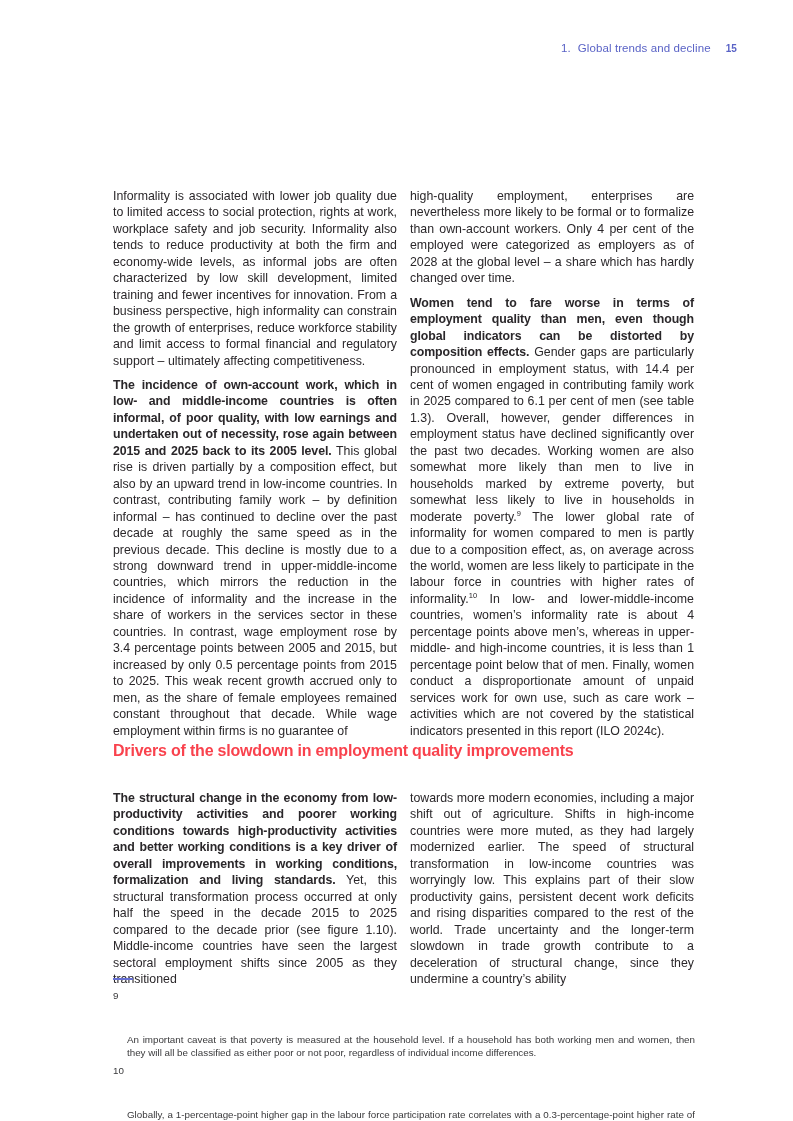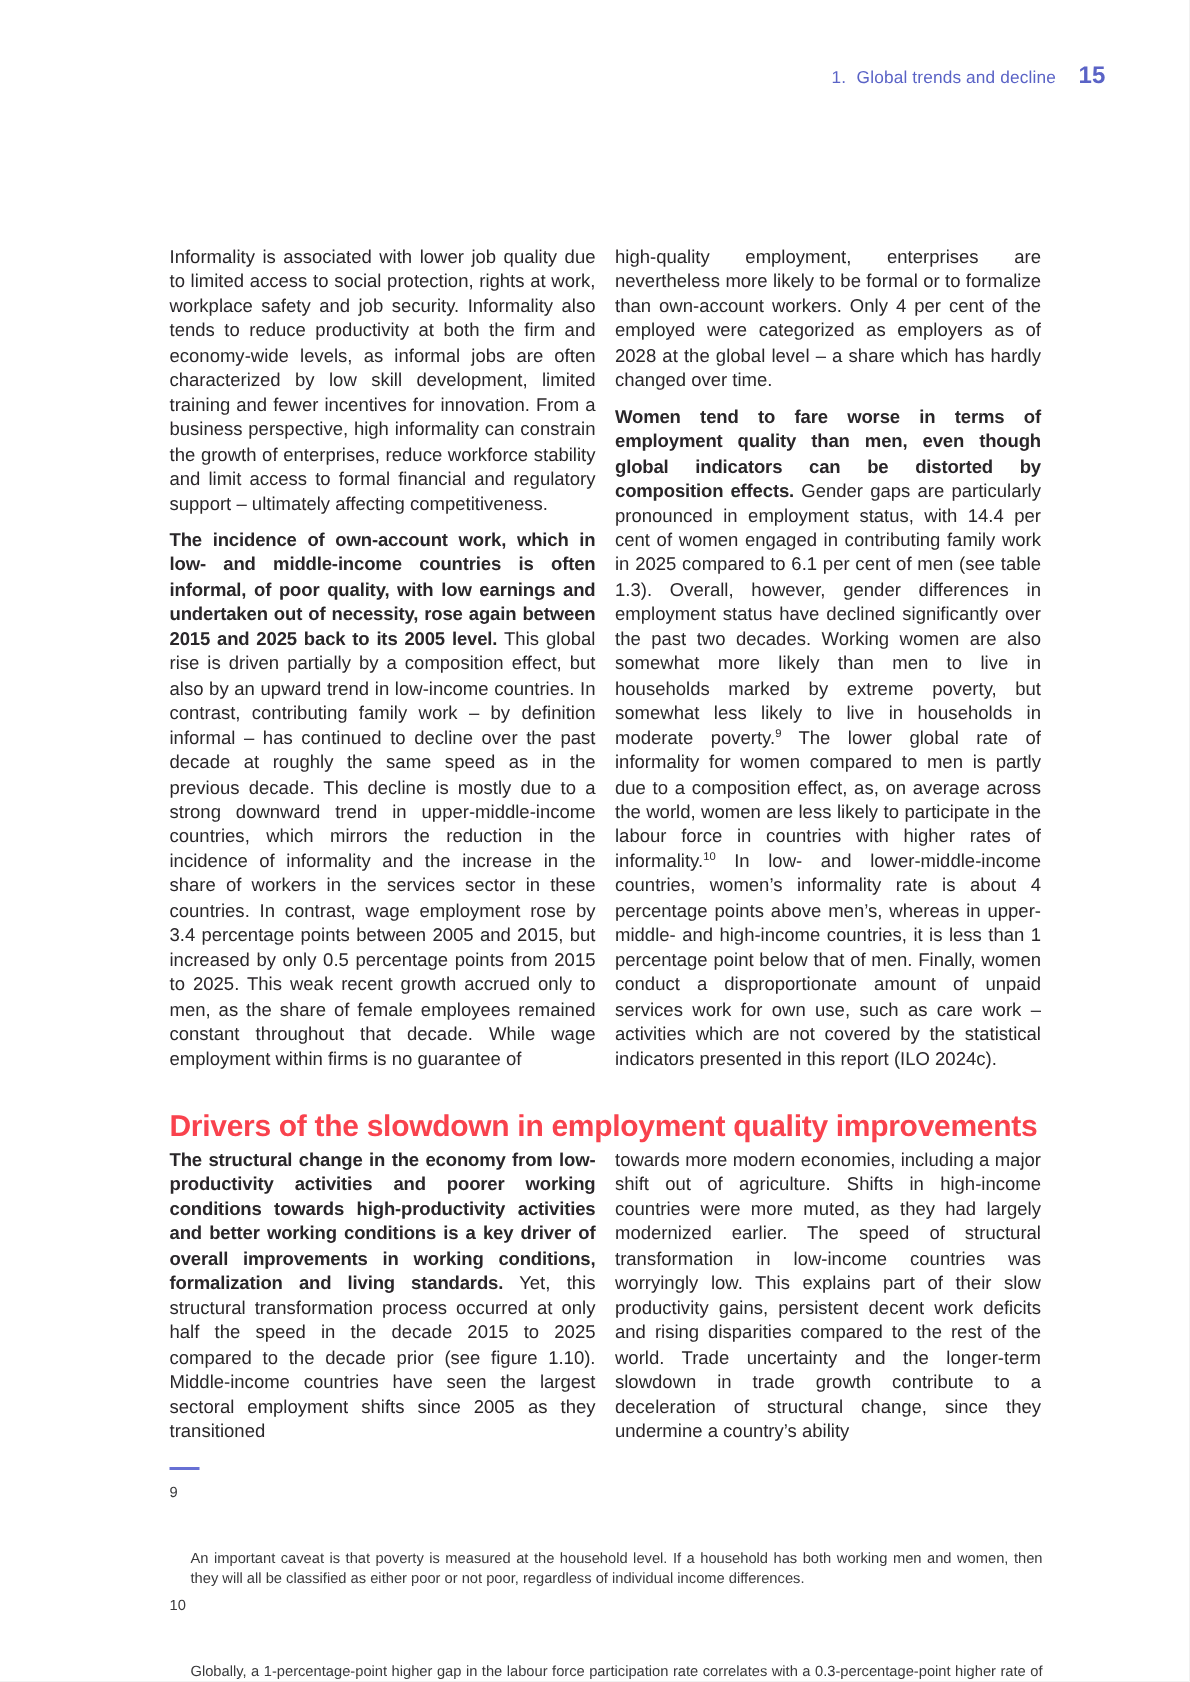--- a/index.html
+++ b/index.html
@@ -20,45 +20,45 @@
     margin:0 auto;
   }
   
   .page-header{
     position:absolute;top:42px;right:56px;
     display:flex;align-items:baseline;
     font-size:11.5px;color:var(--header-blue);
     letter-spacing:.1px;
   }
   .page-header .chap-no{margin-right:7px;}
-  .page-header .page-num{margin-left:15px;font-weight:700;font-size:16px;}
+  .page-header .page-num{margin-left:15px;font-weight:700;font-size:10px;}
 
   
   .two-col{
     position:absolute;left:113px;width:581px;
     display:flex;gap:13px;
   }
   .intro-cols{top:163px;}
   .section-cols{top:765px;}
   .col{
     width:284px;
     font-size:12.35px;line-height:16.45px;
     text-align:justify;
-    hyphens:auto;-webkit-hyphens:auto;
+    hyphens:auto;margin-top:25px;-webkit-hyphens:auto;
   }
   .col p{margin:0 0 8px 0;}
   .col p:last-child{margin-bottom:0;}
   .col strong{font-weight:700;letter-spacing:-0.1px;}
   sup{font-size:7.5px;line-height:0;vertical-align:baseline;position:relative;top:-4.5px;}
 
   
   .section-heading{
     position:absolute;left:113px;top:739px;width:581px;
     margin:0;
-    font-size:20px;line-height:24px;font-weight:700;
+    font-size:16px;line-height:24px;font-weight:700;
     letter-spacing:-0.2px;
     color:var(--accent-red);
   }
 
   
   .footnotes{
     position:absolute;left:113px;top:978px;width:582px;
     font-size:9.8px;line-height:13.1px;color:var(--fn-gray);
   }
   .fn-rule{

